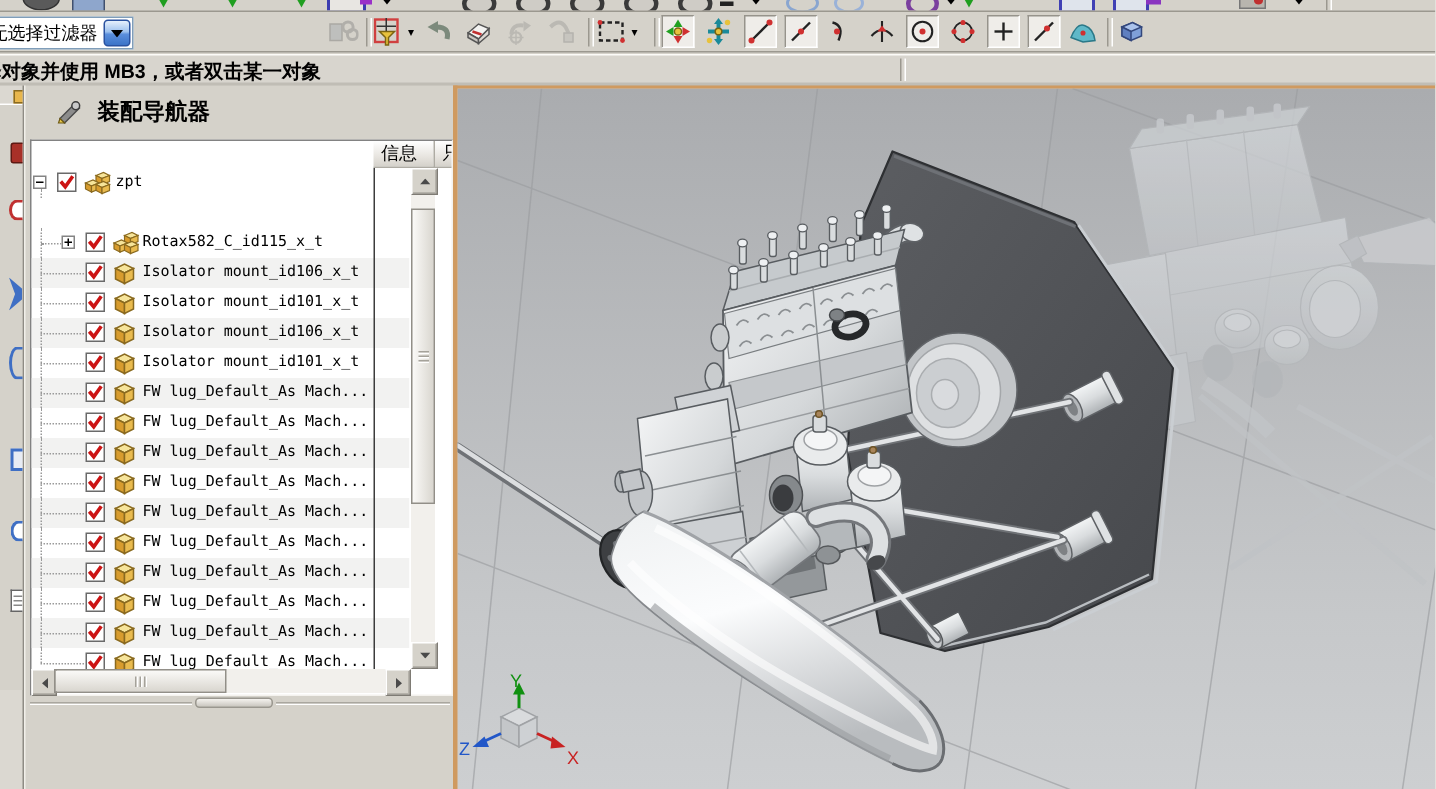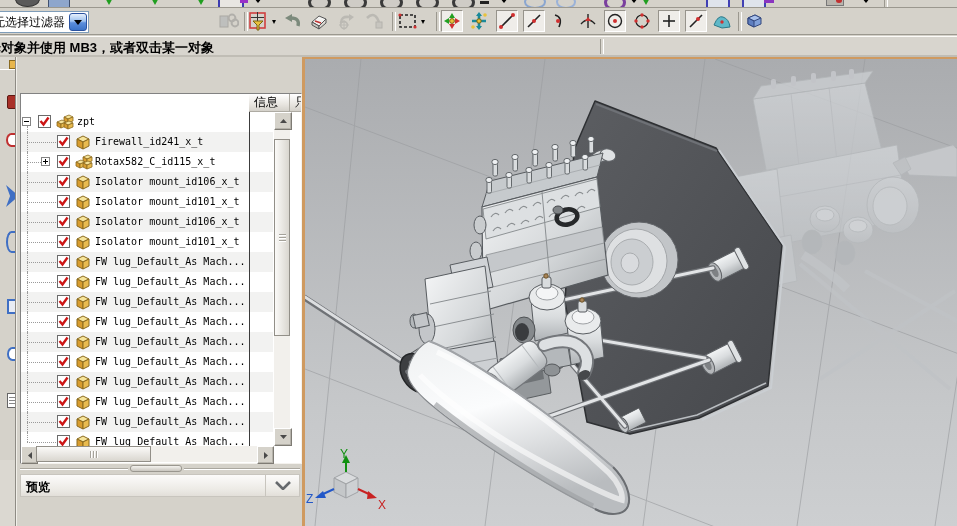--- a/index.html
+++ b/index.html
@@ -308,20 +308,30 @@
       <div class="ric" style="left: 6px; top: 174px; width: 9px; height: 18px; border-top: 2.5px solid rgb(63, 111, 196); border-bottom: 2.5px solid rgb(63, 111, 196); border-left: 2.5px solid rgb(63, 111, 196); border-image: initial; border-radius: 50% 0px 0px 50%; border-right: none; background: transparent;"></div>
       <div class="ric" style="left: 7px; top: 242px; width: 8px; height: 11px; border: 2px solid rgb(63, 111, 196); background: rgb(232, 236, 244);"></div>
       <div class="ric" style="left: 7px; top: 290px; width: 9px; height: 10px; border-top: 2px solid rgb(63, 111, 196); border-bottom: 2px solid rgb(63, 111, 196); border-left: 2px solid rgb(63, 111, 196); border-image: initial; border-radius: 50% 0px 0px 50%; border-right: none; background: rgb(255, 255, 255);"></div>
       <div class="ric" style="left: 7px; top: 336px; width: 8px; height: 13px; background: rgb(255, 255, 255); border-top: 1px solid rgb(102, 102, 102); border-bottom: 1px solid rgb(102, 102, 102); border-left: 1px solid rgb(102, 102, 102); border-image: initial; border-right: none;"></div>
       <div class="ric" style="left: 9px; top: 340px; width: 6px; height: 1px; background: rgb(136, 136, 136);"></div>
       <div class="ric" style="left: 9px; top: 343px; width: 6px; height: 1px; background: rgb(136, 136, 136);"></div>
       <div class="ric" style="left: 9px; top: 346px; width: 6px; height: 1px; background: rgb(136, 136, 136);"></div>
     </div>
 
   <div class="abs" id="navpanel">
+    <div id="navtitle">
+      <span class="ticn">
+        <svg width="18" height="18" viewBox="0 0 18 18">
+          <path d="M3 13 L13 3 L16 6 L6 16 Z" fill="#8c8c8c" stroke="#4c4c4c" stroke-width="1"></path>
+          <circle cx="13.5" cy="4.5" r="2.6" fill="#c9c9c9" stroke="#3c3c3c"></circle>
+          <path d="M2 16 L6 16 L3 13 Z" fill="#e8c84a" stroke="#6e5a14" stroke-width="0.8"></path>
+        </svg>
+      </span>
+      <span class="ttl">装配导航器</span>
+    </div>
 
     <div id="treeframe">
       <div class="hcell" style="left:228px;width:41px;">
         <span>信息</span>
       </div>
       <div class="hcell" style="left:269px;width:11px;border-right:none;">
         <span>只读</span>
       </div>
 
       <div id="treerows">
@@ -344,35 +354,20 @@
                   <polygon points="1,8 5,10 5,14 1,12" fill="#d89c2e" stroke="#8a6a1f" stroke-width="0.8"></polygon>
                   <polygon points="10,8 5,10 5,14 10,12" fill="#e9bb4f" stroke="#8a6a1f" stroke-width="0.8"></polygon>
                 </g>
                 <g>
                   <polygon points="8,9 13,7 17,9 12,11" fill="#f6e49a" stroke="#8a6a1f" stroke-width="0.8"></polygon>
                   <polygon points="8,9 12,11 12,15 8,13" fill="#d89c2e" stroke="#8a6a1f" stroke-width="0.8"></polygon>
                   <polygon points="17,9 12,11 12,15 17,13" fill="#e9bb4f" stroke="#8a6a1f" stroke-width="0.8"></polygon>
                 </g>
               </svg></span>
             <span class="lbl" style="left: 56px;">zpt</span>
-          </div>
-          <div class="trow" style="top: 20px; background: rgb(242, 242, 241);">
-            <div style="position: absolute; left: 6px; top: 0px; height: 20px; width: 0px; border-left: 1px dotted rgb(154, 154, 154);"></div>
-            <div style="position: absolute; left: 6px; top: 10px; width: 29px; height: 0px; border-top: 1px dotted rgb(154, 154, 154);"></div>
-            <div class="cb" style="left: 36px;">
-              <svg width="11" height="11" style="position:absolute;left:0;top:0">
-                <polyline points="1.5,5 4.5,8.5 9.5,1.5" fill="none" stroke="#cc1414" stroke-width="2.4"></polyline>
-              </svg>
-            </div>
-            <span style="position: absolute; top: 2px; left: 54px;"><svg width="16" height="16">
-                <polygon points="2,5 8,2 14,5 8,8" fill="#f6e49a" stroke="#8a6a1f"></polygon>
-                <polygon points="2,5 8,8 8,15 2,12" fill="#d89c2e" stroke="#8a6a1f"></polygon>
-                <polygon points="14,5 8,8 8,15 14,12" fill="#e9bb4f" stroke="#8a6a1f"></polygon>
-              </svg></span>
-            <span class="lbl" style="left: 74px;">Firewall_id241_x_t</span>
           </div>
           <div class="trow" style="top: 40px;">
             <div style="position: absolute; left: 6px; top: 0px; height: 20px; width: 0px; border-left: 1px dotted rgb(154, 154, 154);"></div>
             <div style="position: absolute; left: 6px; top: 10px; width: 14px; height: 0px; border-top: 1px dotted rgb(154, 154, 154);"></div>
             <div class="expander plus" style="left: 20px;"></div>
             <div class="cb" style="left: 36px;">
               <svg width="11" height="11" style="position:absolute;left:0;top:0">
                 <polyline points="1.5,5 4.5,8.5 9.5,1.5" fill="none" stroke="#cc1414" stroke-width="2.4"></polyline>
               </svg>
             </div>
@@ -644,28 +639,20 @@
         </div>
       </div>
     </div>
 
     <div id="splitter">
       <div class="line" style="left:0;width:108px;"></div>
       <div class="line" style="left:164px;width:116px;"></div>
       <div class="handle"></div>
     </div>
 
-    <div class="section" style="top:417px;">
-      <span class="slbl">预览</span>
-      <span class="chevbox">
-        <svg width="16" height="9">
-            <polyline points="1,1 8,8 15,1" fill="none" stroke="#66696c" stroke-width="2.6"></polyline>
-          </svg>
-      </span>
-    </div>
   </div>
 
   <div class="abs" id="viewport">
     <svg id="scene" viewBox="0 0 652 467">
       <defs>
         <linearGradient id="metalV" x1="0" y1="0" x2="0" y2="1">
           <stop offset="0" stop-color="#f2f4f5"></stop>
             <stop offset=".5" stop-color="#d9dcde"></stop>
             <stop offset="1" stop-color="#aeb2b5"></stop>
         </linearGradient>

